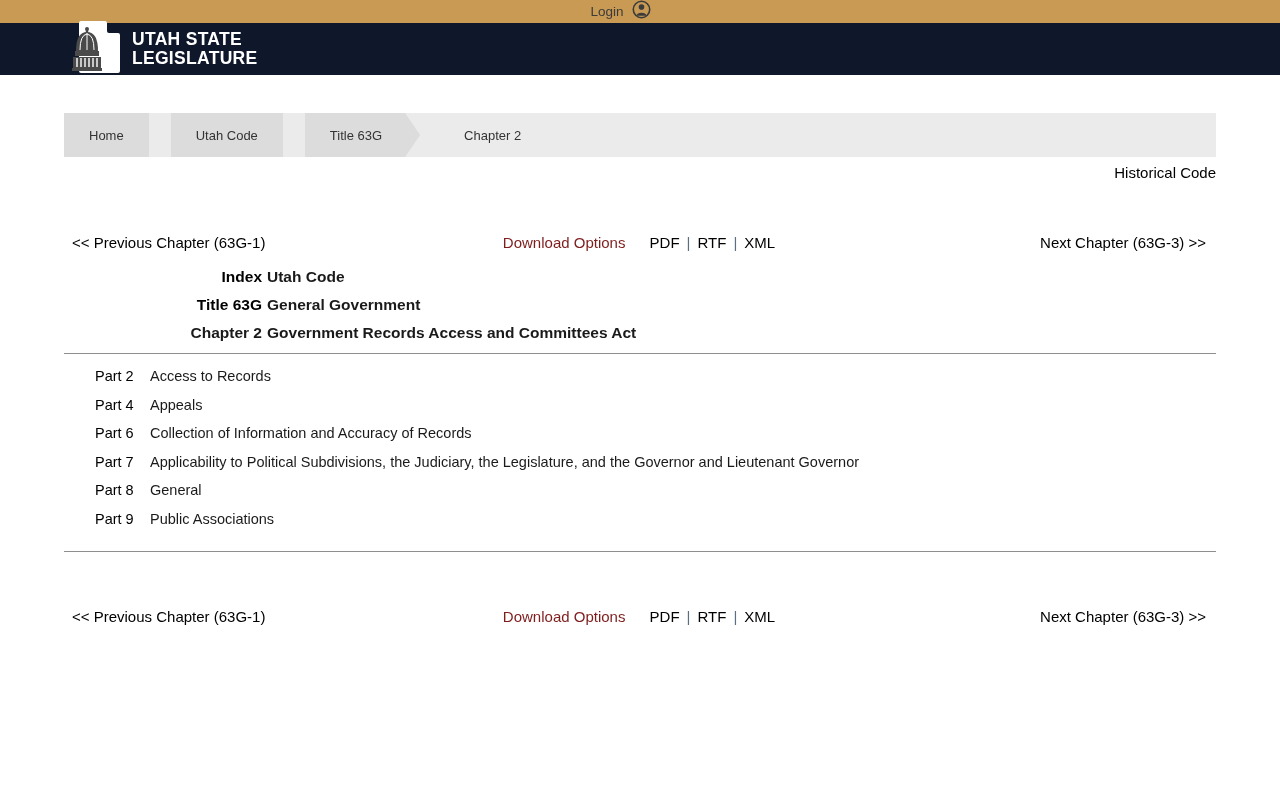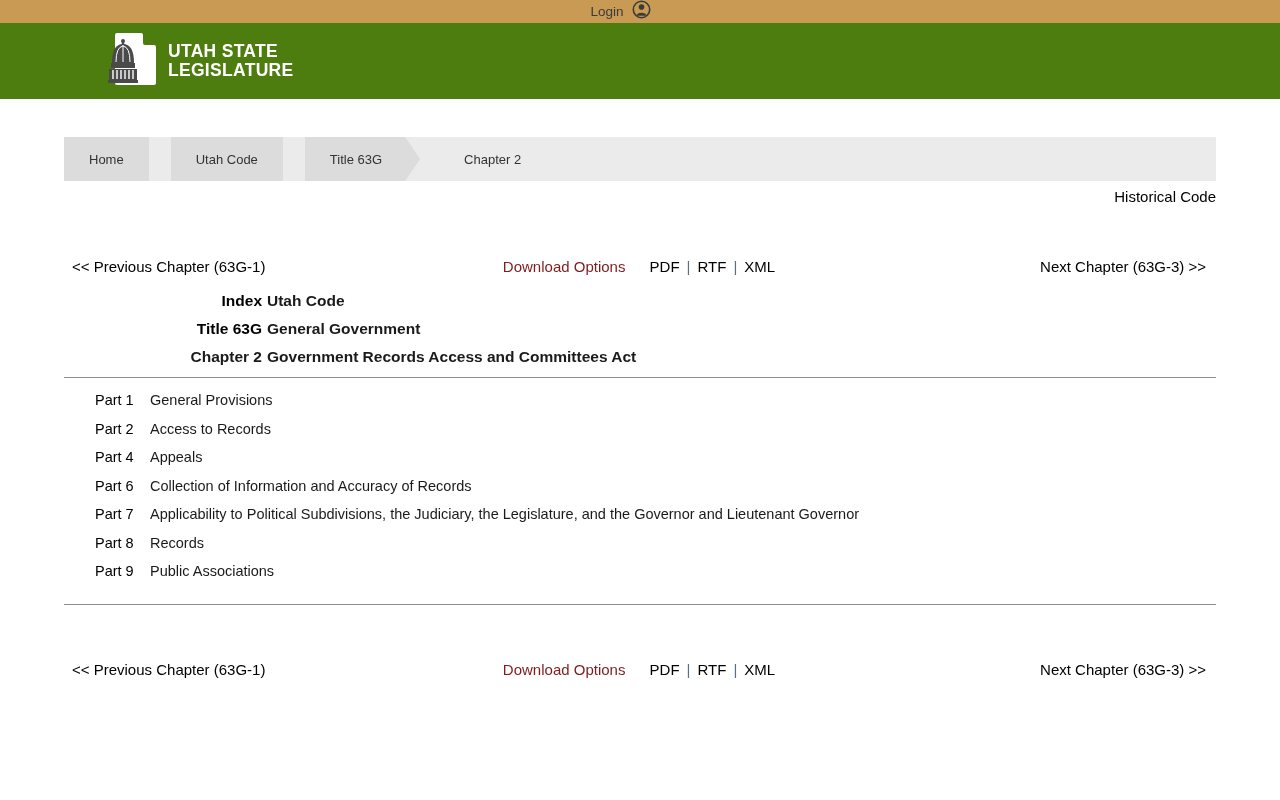--- a/index.html
+++ b/index.html
@@ -17,22 +17,22 @@
     display: flex; justify-content: flex-end; align-items: center;
     padding-right: 38px; gap: 30px; flex-direction: column;
   }
   .topbar .util-item {
     display: flex; align-items: center; gap: 7px;
     color: #3b3b3b; font-size: 13.5px; cursor: pointer;
   }
 
   
   .mainnav {
-    height: 76px; background: #4d7c0f;
-    display: flex; align-items: center; padding-left: 106px;
+    height: 52px; background: #0f172a;
+    display: flex; align-items: center; padding-left: 70px;
   }
   .logo { display: flex; align-items: center; gap: 10px; cursor: pointer; }
   .logo-text {
     color: #ffffff; font-weight: bold; font-size: 17.5px;
     line-height: 1.06; letter-spacing: 0.3px;
   }
   .navmenu { display: flex; margin-left: 44px; gap: 0; }
   .navmenu .nav-item {
     color: #ffffff; font-size: 15px; padding: 10px 25px; cursor: pointer; white-space: nowrap;
   }
@@ -186,42 +186,38 @@
     <div class="headrow">
       <span class="hlabel plain">Chapter 2</span>
       <span class="htitle">Government Records Access and Committees Act</span>
     </div>
   </div>
 
   <hr class="rule">
 
   <div class="parts">
     <div class="partrow">
-      <span class="plabel"><a>Part 1</a></span>
-      <span class="ptitle">General Provisions</span>
-    </div>
-    <div class="partrow">
       <span class="plabel"><a>Part 2</a></span>
       <span class="ptitle">Access to Records</span>
     </div>
     <div class="partrow">
       <span class="plabel"><a>Part 4</a></span>
       <span class="ptitle">Appeals</span>
     </div>
     <div class="partrow">
       <span class="plabel"><a>Part 6</a></span>
       <span class="ptitle">Collection of Information and Accuracy of Records</span>
     </div>
     <div class="partrow">
       <span class="plabel"><a>Part 7</a></span>
       <span class="ptitle">Applicability to Political Subdivisions, the Judiciary, the Legislature, and the Governor and Lieutenant Governor</span>
     </div>
     <div class="partrow">
       <span class="plabel"><a>Part 8</a></span>
-      <span class="ptitle">Records</span>
+      <span class="ptitle">General</span>
     </div>
     <div class="partrow">
       <span class="plabel"><a>Part 9</a></span>
       <span class="ptitle">Public Associations</span>
     </div>
   </div>
 
   <hr class="rule">
 
   <div class="chapnav bottom">

